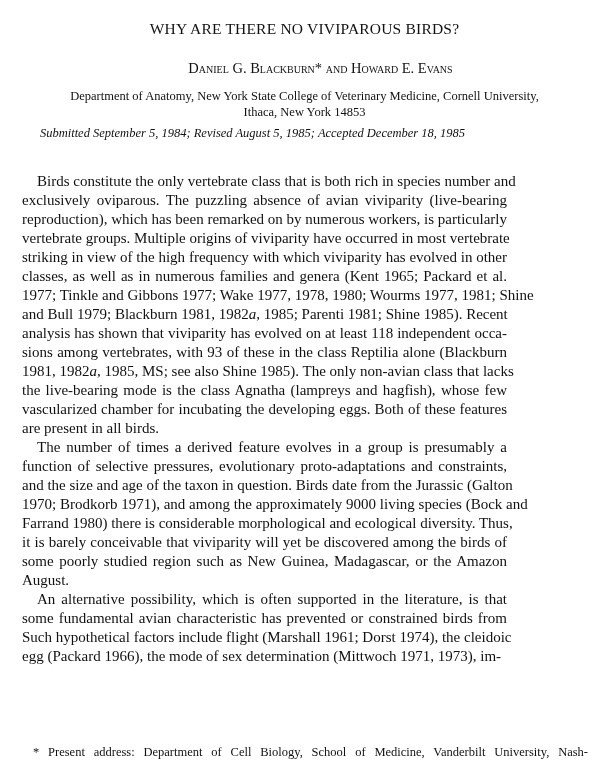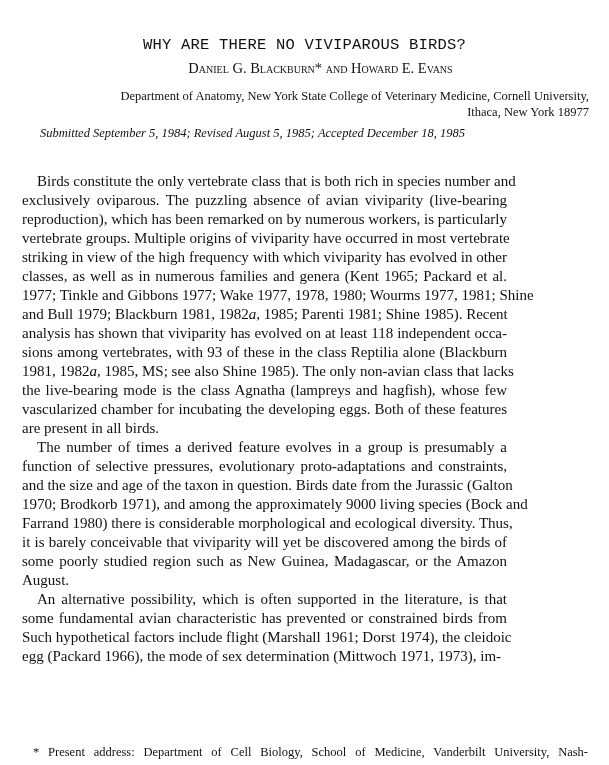--- a/index.html
+++ b/index.html
@@ -1,29 +1,29 @@
 <!DOCTYPE html>
 <html><head>
 <meta charset="utf-8">
 <style>
   html, body { margin: 0; padding: 0; background: #ffffff; }
   body {
     width: 609px; height: 765px; position: relative; overflow: hidden;
     font-family: "Liberation Serif", "DejaVu Serif", serif; color: #111;
   }
   .title {
-    position: absolute; top: 36px; left: 0; width: 609px; text-align: center;
-    font-size: 15.5px; letter-spacing: 0.2px; font-family: Liberation Mono, monospace;
+    position: absolute; top: 20px; left: 0; width: 609px; text-align: center;
+    font-size: 15.5px; letter-spacing: 0.2px;
   }
   .authors {
     position: absolute; top: 60px; left: 16px; width: 609px; text-align: center;
     font-size: 14.5px; font-variant: small-caps;
   }
   .affil {
-    position: absolute; top: 88px; left: 20px; width: 569px; text-align: right;
+    position: absolute; top: 88px; left: 20px; width: 569px; text-align: center;
     font-size: 12.5px; line-height: 16px;
   }
   .dates {
     position: absolute; top: 126px; left: 0; width: 505px; text-align: center;
     font-size: 12.5px; font-style: italic;
   }
   .body {
     position: absolute; top: 172px; left: 22px; width: 485px;
   }
   .line {
@@ -43,21 +43,21 @@
   .fline.indent { padding-left: 10px; }
   .fline.last { text-align-last: left; }
 </style>
 </head>
 <body>
 
 <div class="title">WHY ARE THERE NO VIVIPAROUS BIRDS?</div>
 <div class="authors">Daniel G. Blackburn* and Howard E. Evans</div>
 <div class="affil">
   <div>Department of Anatomy, New York State College of Veterinary Medicine, Cornell University,</div>
-  <div>Ithaca, New York 18977</div>
+  <div>Ithaca, New York 14853</div>
 </div>
 <div class="dates">Submitted September 5, 1984; Revised August 5, 1985; Accepted December 18, 1985</div>
 
 <div class="body" id="body">
     <div>
       <span class="line indent">Birds constitute the only vertebrate class that is both rich in species number and</span>
       <span class="line">exclusively oviparous. The puzzling absence of avian viviparity (live-bearing</span>
       <span class="line">reproduction), which has been remarked on by numerous workers, is particularly</span>
       <span class="line">vertebrate groups. Multiple origins of viviparity have occurred in most vertebrate</span>
       <span class="line">striking in view of the high frequency with which viviparity has evolved in other</span>

